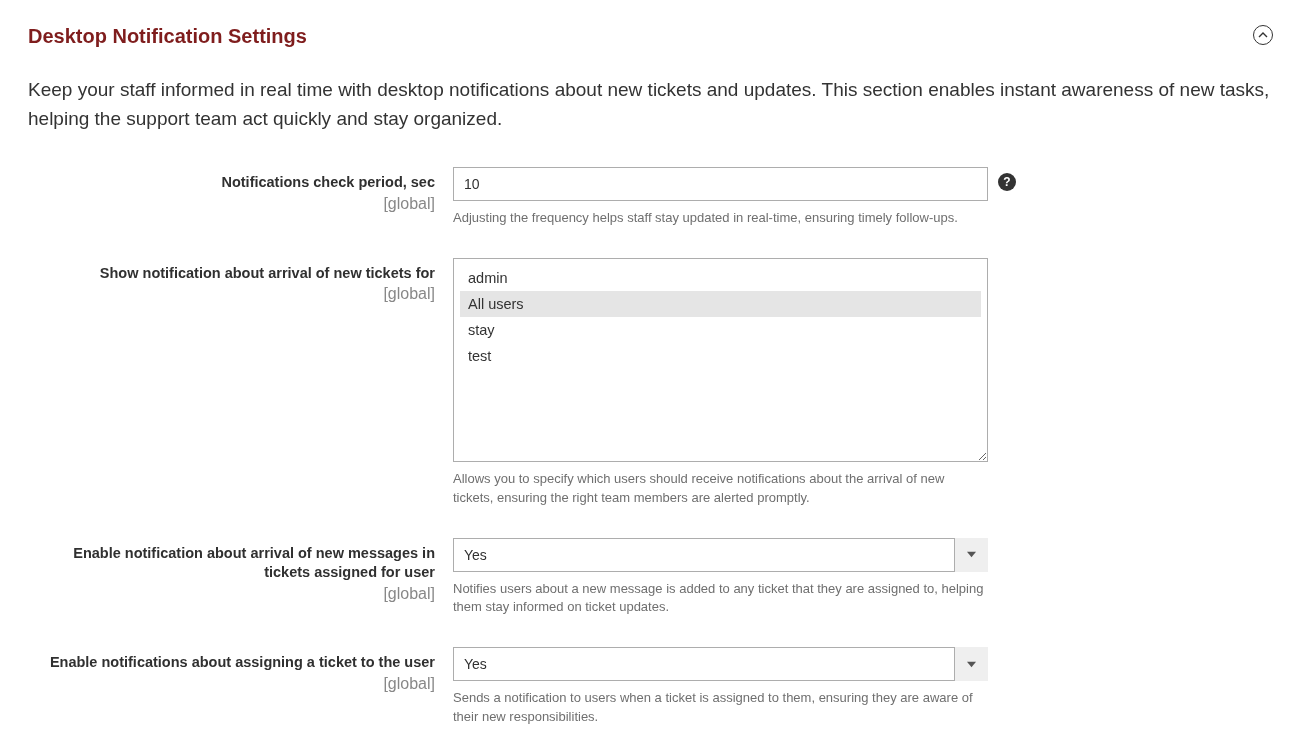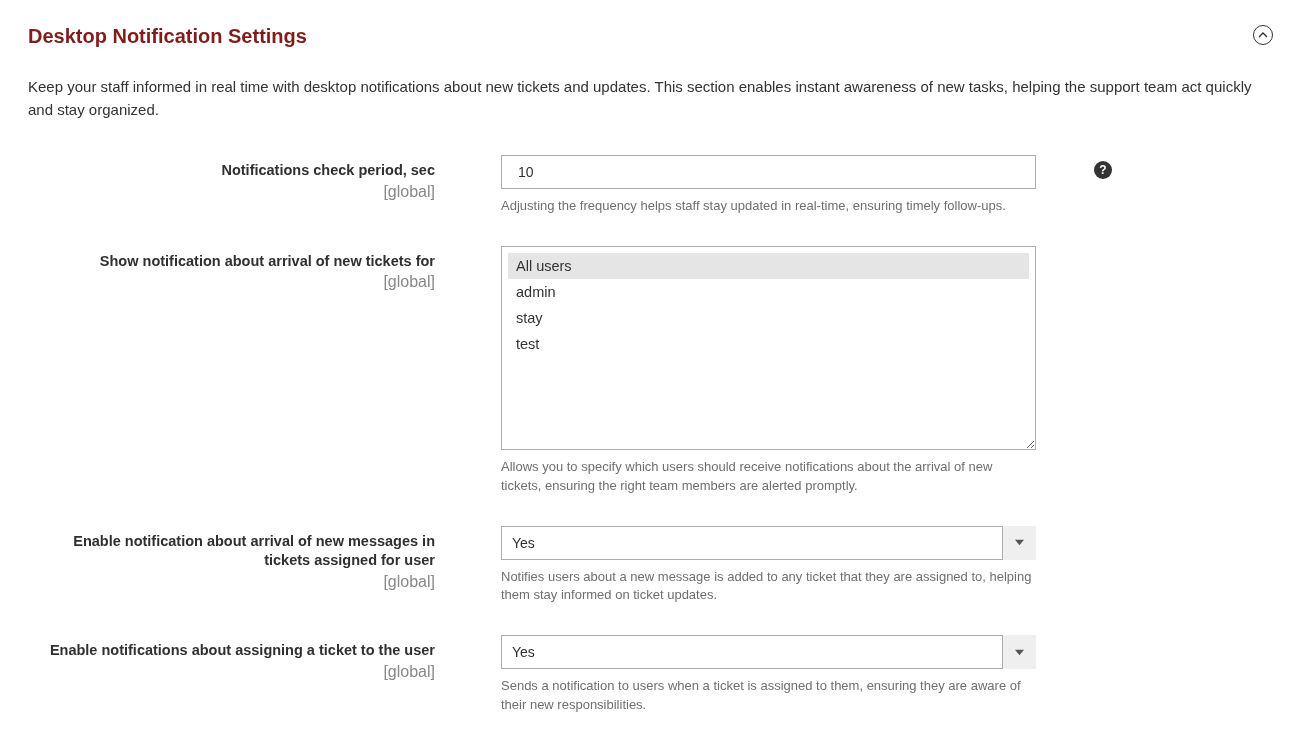--- a/index.html
+++ b/index.html
@@ -28,30 +28,29 @@
     border: 1.5px solid #333;
     border-radius: 50%;
     display: flex;
     align-items: center;
     justify-content: center;
     cursor: pointer;
     background: #fff;
   }
   .collapse-btn svg { width: 10px; height: 10px; }
   .section-desc {
-    font-size: 15px;
+    font-size: 19px;
     color: #333;
     line-height: 1.5;
     margin-bottom: 34px;
     max-width: 1245px;
   }
   .form-row {
     display: flex;
     margin-bottom: 30px;
-    gap: 48px;
   }
   .label-col {
     width: 425px;
     padding-right: 18px;
     text-align: right;
     padding-top: 6px;
   }
   .field-label {
     font-size: 14.5px;
     color: #303030;
@@ -86,21 +85,21 @@
     font-weight: 700;
     display: flex;
     align-items: center;
     justify-content: center;
     cursor: pointer;
   }
   .text-input {
     width: 100%;
     height: 34px;
     border: 1px solid #adadad;
-    padding: 0 16px;
+    padding: 0 10px;
     font-size: 14px;
     color: #303030;
     font-family: inherit;
   }
   .help-text {
     font-size: 13px;
     color: #6f6f6f;
     line-height: 1.45;
     margin-top: 8px;
   }
@@ -183,22 +182,22 @@
   </div>
 </div>
 
 <div class="form-row">
   <div class="label-col">
     <span class="field-label">Show notification about arrival of new tickets for</span>
     <span class="scope">[global]</span>
   </div>
   <div class="input-col">
     <div class="multiselect" id="multiselect-users">
+        <div class="multiselect-option">admin</div>
         <div class="multiselect-option selected">All users</div>
-        <div class="multiselect-option">admin</div>
         <div class="multiselect-option">stay</div>
         <div class="multiselect-option">test</div>
       </div>
     <div class="help-text">Allows you to specify which users should receive notifications about the arrival of new tickets, ensuring the right team members are alerted promptly.</div>
   </div>
   <div class="help-col"></div>
 </div>
 
 <div class="form-row">
   <div class="label-col">

